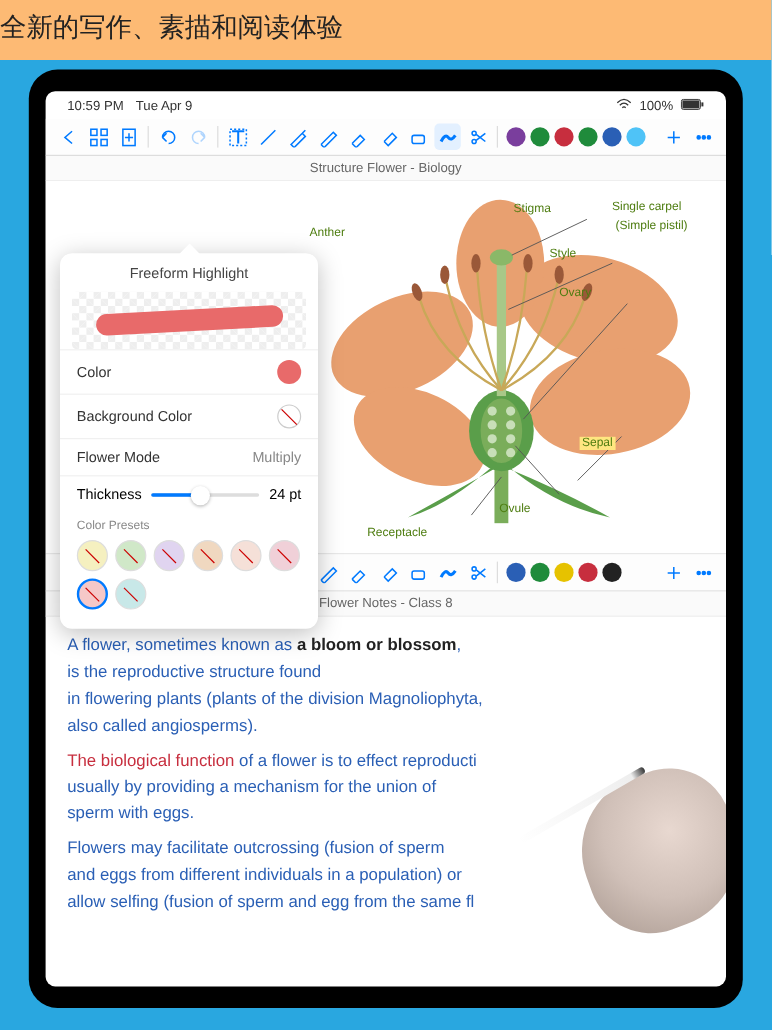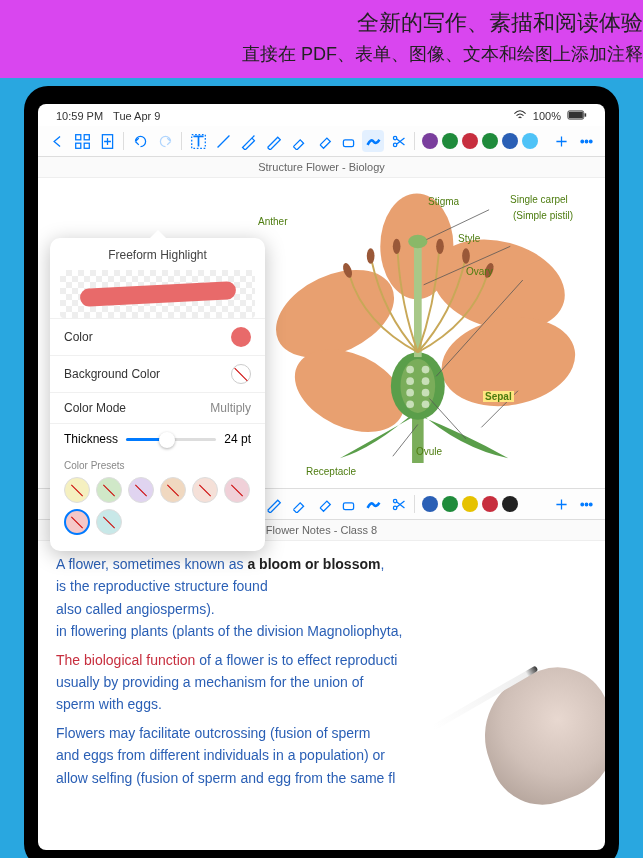--- a/index.html
+++ b/index.html
@@ -1,17 +1,17 @@
 <!DOCTYPE html>
 <html><head>
 <meta charset="utf-8">
 <style>
 *{margin:0;padding:0;box-sizing:border-box;font-family:-apple-system,BlinkMacSystemFont,"Segoe UI",Helvetica,sans-serif}
 body{background:#29a7e0;width:643px;height:858px;overflow:hidden}
-.marketing{background:#d946ef;text-align:right;padding:8px 0 12px}
+.marketing{background:#fdba74;text-align:left;padding:8px 0 12px}
 .marketing h1{font-size:22px;font-weight:400;color:#222}
 .marketing h2{font-size:18px;font-weight:400;color:#222;margin-top:4px}
 .ipad-frame{margin:8px 24px 0;background:#000;border-radius:24px;padding:18px 14px;height:782px}
 .ipad-screen{background:#fff;border-radius:8px;height:100%;overflow:hidden;position:relative}
 .status-bar{display:flex;justify-content:space-between;align-items:center;padding:4px 18px 2px;font-size:11px;color:#333}
 .status-right{display:flex;align-items:center;gap:6px}
 .toolbar{display:flex;align-items:center;padding:4px 8px;border-bottom:1px solid #ddd;gap:3px;background:#fdfdfd}
 .tb-icon{width:22px;height:22px;display:flex;align-items:center;justify-content:center;color:#007aff;font-size:16px}
 .tb-icon svg{width:17px;height:17px;stroke:#007aff;fill:none;stroke-width:1.5}
 .tb-sep{width:1px;height:18px;background:#ddd;margin:0 2px}
@@ -33,36 +33,35 @@
 .slider-fill{height:100%;background:#007aff;border-radius:2px}
 .slider-thumb{position:absolute;top:-6px;width:16px;height:16px;background:#fff;border-radius:50%;box-shadow:0 1px 3px rgba(0,0,0,0.3)}
 .presets-label{font-size:10px;color:#888;padding:6px 14px 2px}
 .presets{display:flex;flex-wrap:wrap;gap:6px;padding:4px 14px 8px}
 .preset{width:26px;height:26px;border-radius:50%;border:1px solid #ddd;position:relative;display:flex;align-items:center;justify-content:center}
 .preset.sel{border:2px solid #007aff}
 .preset::after{content:"";position:absolute;width:16px;height:1px;background:#c00;transform:rotate(45deg)}
 .flower-area{position:absolute;left:220px;top:10px;right:10px;bottom:10px}
 .label{position:absolute;font-size:10px;color:#4d7c0f}
 .label.bold{font-weight:400}
-.label.hl{background:#ffe680;font-weight:700;padding:0 2px}
+.label.hl{background:#ffe680;font-weight:400;padding:0 2px}
 .notes-section{border-top:1px solid #ddd}
 .notes-toolbar{display:flex;align-items:center;padding:4px 8px;border-bottom:1px solid #ddd;gap:3px;background:#fdfdfd}
 .notes-canvas{padding:12px 18px;font-family:"Comic Sans MS",cursive;font-size:14px;line-height:1.6;color:#2a5fb5;height:240px;position:relative}
 .notes-canvas .red{color:#c72e3e}
 .notes-canvas .black{color:#222}
 .notes-canvas .bold-part{font-weight:700}
 .hand{position:absolute;right:-10px;bottom:-20px;width:130px;height:130px;background:radial-gradient(ellipse at 60% 40%,#e8d8d0 0%,#d0c0b8 50%,#a8988f 100%);border-radius:50% 40% 50% 40%;transform:rotate(-20deg)}
 .stylus{position:absolute;right:60px;bottom:80px;width:120px;height:6px;background:linear-gradient(90deg,#fff 0%,#eee 90%,#333 100%);transform:rotate(-30deg);border-radius:3px}
 </style>
 </head>
 <body>
 
 <div class="marketing">
   <h1>全新的写作、素描和阅读体验</h1>
-  <h2>直接在 PDF、表单、图像、文本和绘图上添加注释</h2>
 </div>
 
 <div class="ipad-frame">
 <div class="ipad-screen">
 
 <div class="status-bar">
   <div style="display:flex;gap:10px">
     <span>10:59 PM</span>
     <span>Tue Apr 9</span>
   </div>
@@ -198,21 +197,21 @@
           </div>
     <div class="popup-row">
       <span>Color</span>
       <div class="swatch"></div>
     </div>
     <div class="popup-row">
       <span>Background Color</span>
       <div class="swatch none"></div>
     </div>
     <div class="popup-row">
-      <span>Color Mode</span>
+      <span>Flower Mode</span>
       <span style="color:#888">Multiply</span>
     </div>
     <div class="slider-row">
       <span>Thickness</span>
       <div class="slider">
               <div class="slider-fill" style="width:40%"></div>
               <div class="slider-thumb" style="left:36%"></div>
             </div>
       <span>24 pt</span>
     </div>
@@ -389,22 +388,22 @@
               <circle cx="5" cy="10" r="1.5" fill="#007aff"></circle>
               <circle cx="10" cy="10" r="1.5" fill="#007aff"></circle>
               <circle cx="15" cy="10" r="1.5" fill="#007aff"></circle>
             </svg>
           </div>
 </div>
 <div class="doc-title">Flower Notes - Class 8</div>
 <div class="notes-canvas">
   <div><span>A flower, sometimes known as </span><span class="black bold-part">a bloom or blossom</span><span>,</span></div>
   <div> is the reproductive structure found</div>
+  <div>in flowering plants (plants of the division Magnoliophyta,</div>
   <div> also called angiosperms).</div>
-  <div>in flowering plants (plants of the division Magnoliophyta,</div>
   <div style="height:6px"></div>
   <div><span class="red">The biological function</span><span> of a flower is to effect reproducti</span></div>
   <div> usually by providing a mechanism for the union of</div>
   <div>sperm with eggs.</div>
   <div style="height:6px"></div>
   <div>Flowers may facilitate outcrossing (fusion of sperm</div>
   <div>and eggs from different individuals in a population) or</div>
   <div>allow selfing (fusion of sperm and egg from the same fl</div>
   <div class="hand"></div>
   <div class="stylus"></div>

